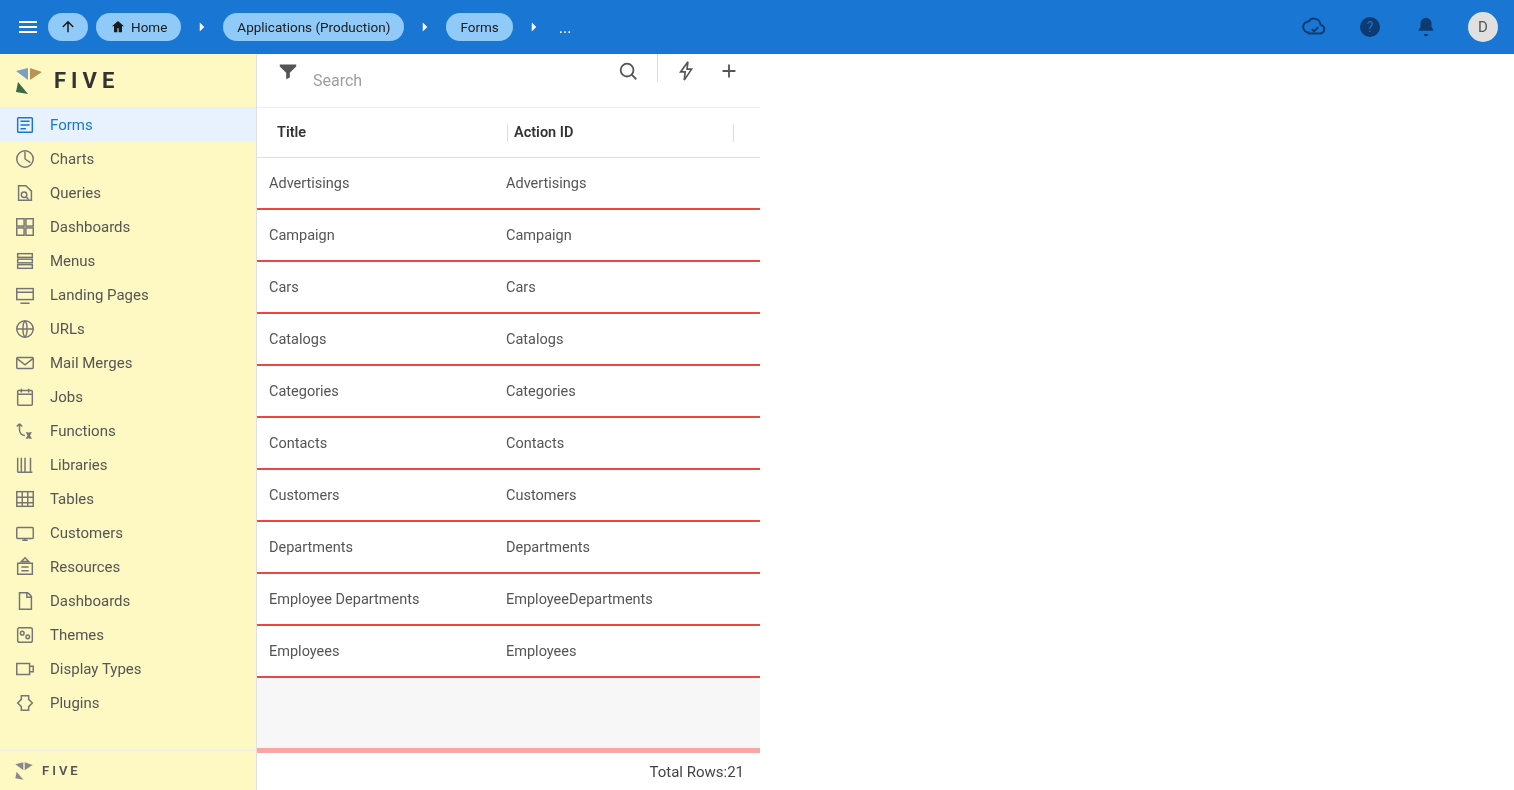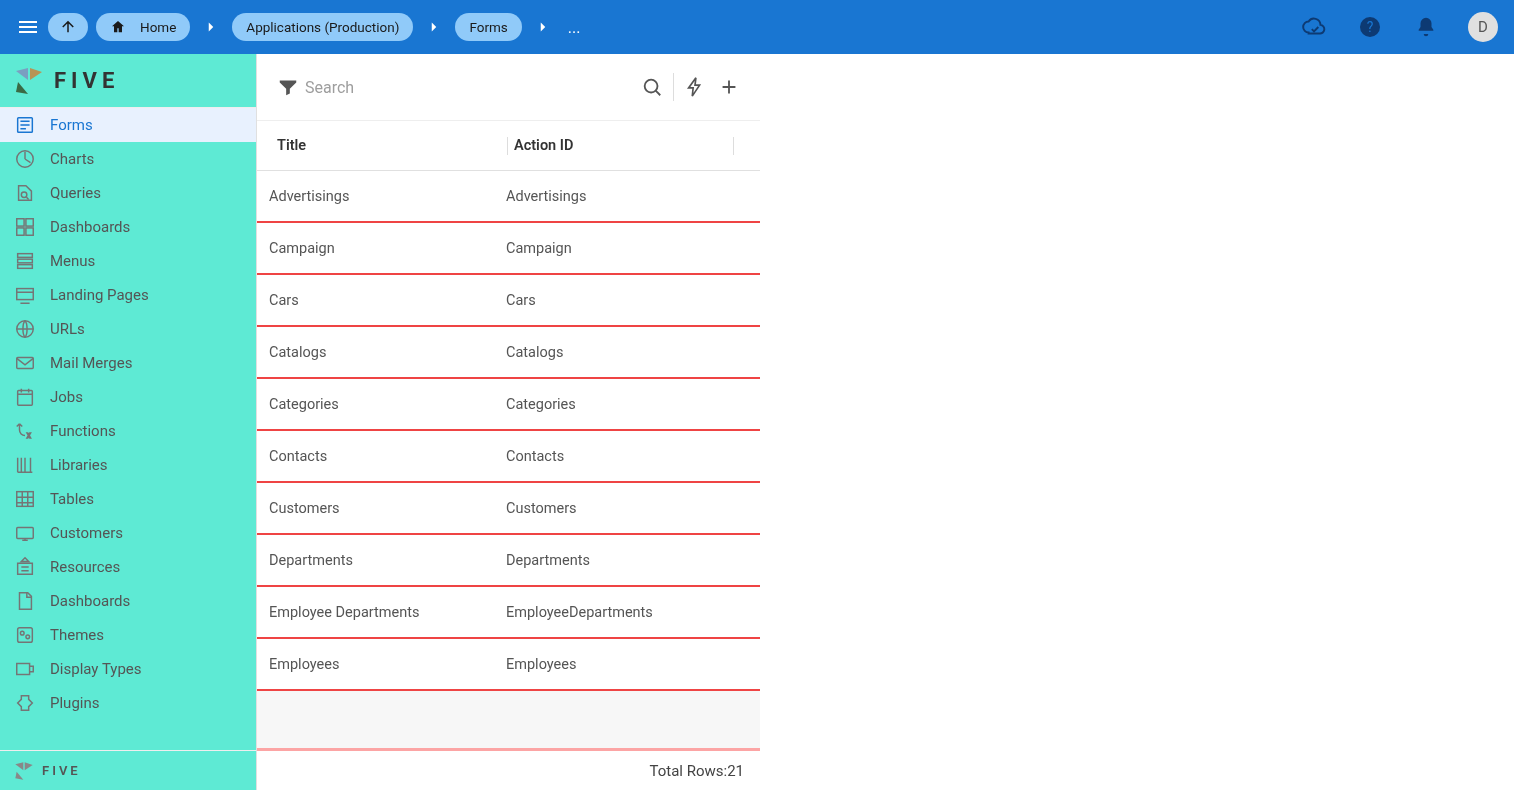--- a/index.html
+++ b/index.html
@@ -16,71 +16,71 @@
   }
   .hamburger { width: 24px; height: 24px; color: #fff; cursor: pointer; display:flex; align-items:center; justify-content:center; }
   .crumb-pill {
     display: inline-flex; align-items: center;
     height: 28px; padding: 0 14px;
     background: #90caf9;
     border-radius: 14px;
     color: #1a1a1a;
     font-size: 13.5px;
     cursor: pointer;
-    gap: 14px;
+    gap: 5px;
   }
   .crumb-pill.up { width: 40px; justify-content: center; padding:0; }
   .chevron-sep { color: #fff; font-size: 16px; padding: 0 4px; display:flex; align-items:center; }
   .ellipsis-sep { color: #fff; font-size: 16px; padding: 0 4px; }
   .header-spacer { flex: 1; }
   .header-icon { width: 28px; height: 28px; display:flex; align-items:center; justify-content:center; color:#0d3a73; margin-left: 20px; cursor:pointer; }
   .header-icon.dark { color:#0d3a73; }
   .avatar { width: 30px; height: 30px; border-radius: 50%; background:#e0e0e0; color:#555; font-size:15px; display:flex; align-items:center; justify-content:center; margin-left:20px; cursor:pointer; }
 
   
   .main { display:flex; height: calc(790px - 54px); }
 
-  .sidebar-wrap { width: 256px; position: relative; background:#5eead4; display:flex; flex-direction:column; }
+  .sidebar-wrap { width: 256px; position: relative; background:#fef9c3; display:flex; flex-direction:column; }
   .logo-area { height: 54px; border-bottom: 1px solid #eee; display:flex; align-items:center; padding-left: 14px; gap:10px; }
   .logo-text { font-size: 22px; font-weight: 700; letter-spacing: 5px; color:#333; }
 
   .sidebar-scroll { flex:1; overflow:hidden; position:relative; }
   .sidebar { position:absolute; inset:0; overflow-y:auto; }
   .sidebar::-webkit-scrollbar { width: 14px; }
   .sidebar::-webkit-scrollbar-thumb { background:#c2c2c2; border-radius:3px; }
   .side-item { height: 34px; display:flex; align-items:center; padding-left: 14px; gap: 14px; font-size: 15px; color:#555; cursor:pointer; }
   .side-item svg, .side-item .ico { width:22px; height:22px; color:#757575; flex-shrink:0; }
   .side-item.active { background:#e8f1fe; color:#1976d2; }
   .side-item.active .ico, .side-item.active svg { color:#1976d2; }
 
   .sidebar-footer { height: 40px; border-top:1px solid #eee; display:flex; align-items:center; padding-left:14px; gap:8px; color:#555; font-size:13px; letter-spacing:3px; font-weight:600; }
 
   
   .list-panel { width: 504px; display:flex; flex-direction:column; border-left:1px solid #e0e0e0; }
-  .search-row { height:67px; display:flex; align-items:center; padding: 0 14px; gap:0; border-bottom:1px solid #eee; }
+  .search-row { height:54px; display:flex; padding: 0 14px; gap:8px; border-bottom:1px solid #eee; }
   .search-row .icon-btn { width:34px; height:34px; display:flex; align-items:center; justify-content:center; color:#555; cursor:pointer; }
   .search-input { flex:1; border:none; outline:none; font-size:16px; color:#555; background:transparent; }
   .search-input::placeholder { color:#9e9e9e; }
   .vdiv { width:1px; height:28px; background:#ddd; margin: 0 4px; }
 
   .col-headers { height:50px; display:flex; align-items:center; border-bottom:1px solid #e0e0e0; padding: 0 20px; font-size:14.5px; font-weight:600; color:#333; background:#fff; }
   .col-h { position:relative; }
   .col-h.title { width:237px; }
   .col-h.action { flex:1; }
   .col-h::after { content:""; position:absolute; right:6px; top:50%; transform:translateY(-50%); width:1px; height:18px; background:#ddd; }
 
   .rows-scroll { flex:1; overflow-y:scroll; position:relative; background:#f7f7f7; }
   .rows-scroll::-webkit-scrollbar { width: 14px; }
   .rows-scroll::-webkit-scrollbar-thumb { background:#b8b8b8; }
   .rows-scroll::-webkit-scrollbar-track { background:#efefef; }
   .row { height:52px; display:flex; align-items:center; padding: 0 12px; font-size:14.5px; color:#555; background:#fff; border-bottom:2px solid #ef4444; cursor:pointer; }
   .cell.title { width:237px; }
   .cell.action { flex:1; }
 
-  .list-footer { height:42px; border-top:3px solid #fca5a5; display:flex; align-items:center; justify-content:flex-end; padding-right:16px; font-size:15px; color:#444; }
+  .list-footer { height:42px; border-top:5px solid #fca5a5; display:flex; align-items:center; justify-content:flex-end; padding-right:16px; font-size:15px; color:#444; }
 
   
   .right-blank { flex:1; background:#fff; }
 
   svg { pointer-events:none; }
 </style>
 </head>
 <body>
 
 <div class="header">

